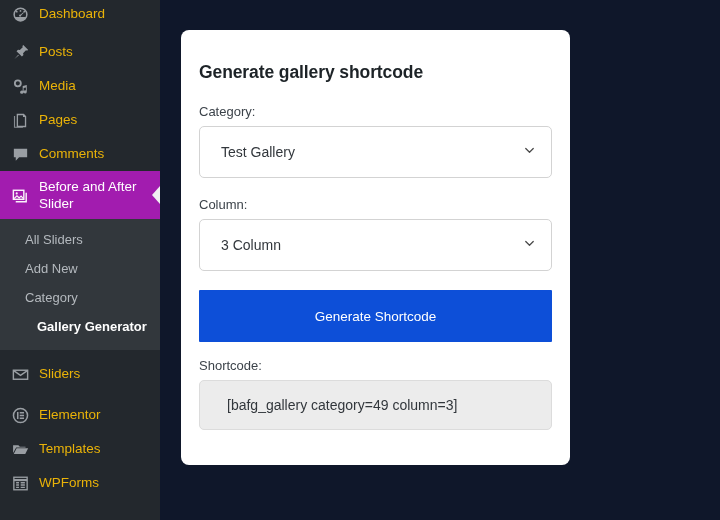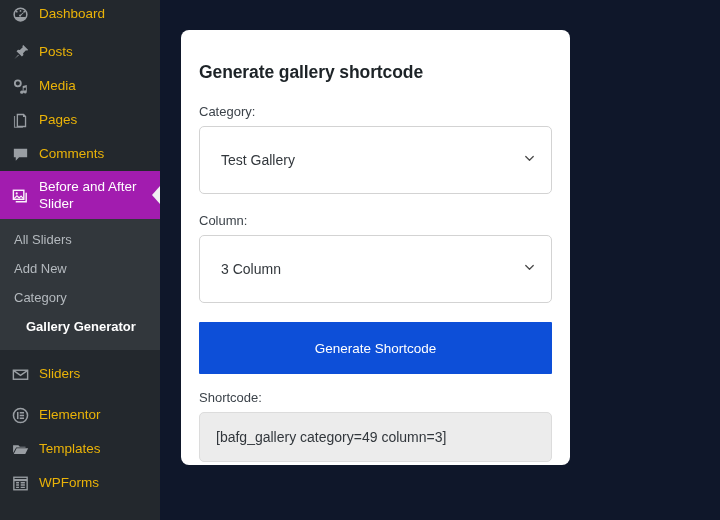--- a/index.html
+++ b/index.html
@@ -82,21 +82,21 @@
     justify-content: center;
     color: #a0a5aa;
     opacity: .95;
   }
   .menu-item.current .menu-icon { color: #fff; }
   .menu-icon svg { display: block; }
 
   
   .submenu {
     background: #32373c;
-    padding: 7px 0 9px 0;
+    padding: 7px 0 9px 11px;
   }
   .submenu-item {
     display: block;
     padding: 5px 0 5px 14px;
     font-size: 13px;
     color: #b4b9be;
     cursor: pointer;
     line-height: 1.45;
   }
   .submenu-item.current {
@@ -141,21 +141,21 @@
     display: block;
   }
 
   .select-wrap {
     position: relative;
     margin-bottom: 19px;
   }
 
   .select-box {
     width: 100%;
-    height: 68px;
+    height: 52px;
     background: #fff;
     border: 1px solid #d3d3d3;
     border-radius: 5px;
     display: flex;
     align-items: center;
     padding: 0 36px 0 21px;
     font-size: 14px;
     color: #32373c;
     cursor: pointer;
   }
@@ -186,21 +186,21 @@
   }
 
   .shortcode-box {
     width: 100%;
     height: 50px;
     background: #ececec;
     border: 1px solid #dcdcdc;
     border-radius: 5px;
     display: flex;
     align-items: center;
-    padding: 0 16px;
+    padding: 0 27px;
     font-size: 14px;
     color: #32373c;
   }
 </style>
 </head>
 <body>
 
 <div class="screen">
 
   <nav class="sidebar">

